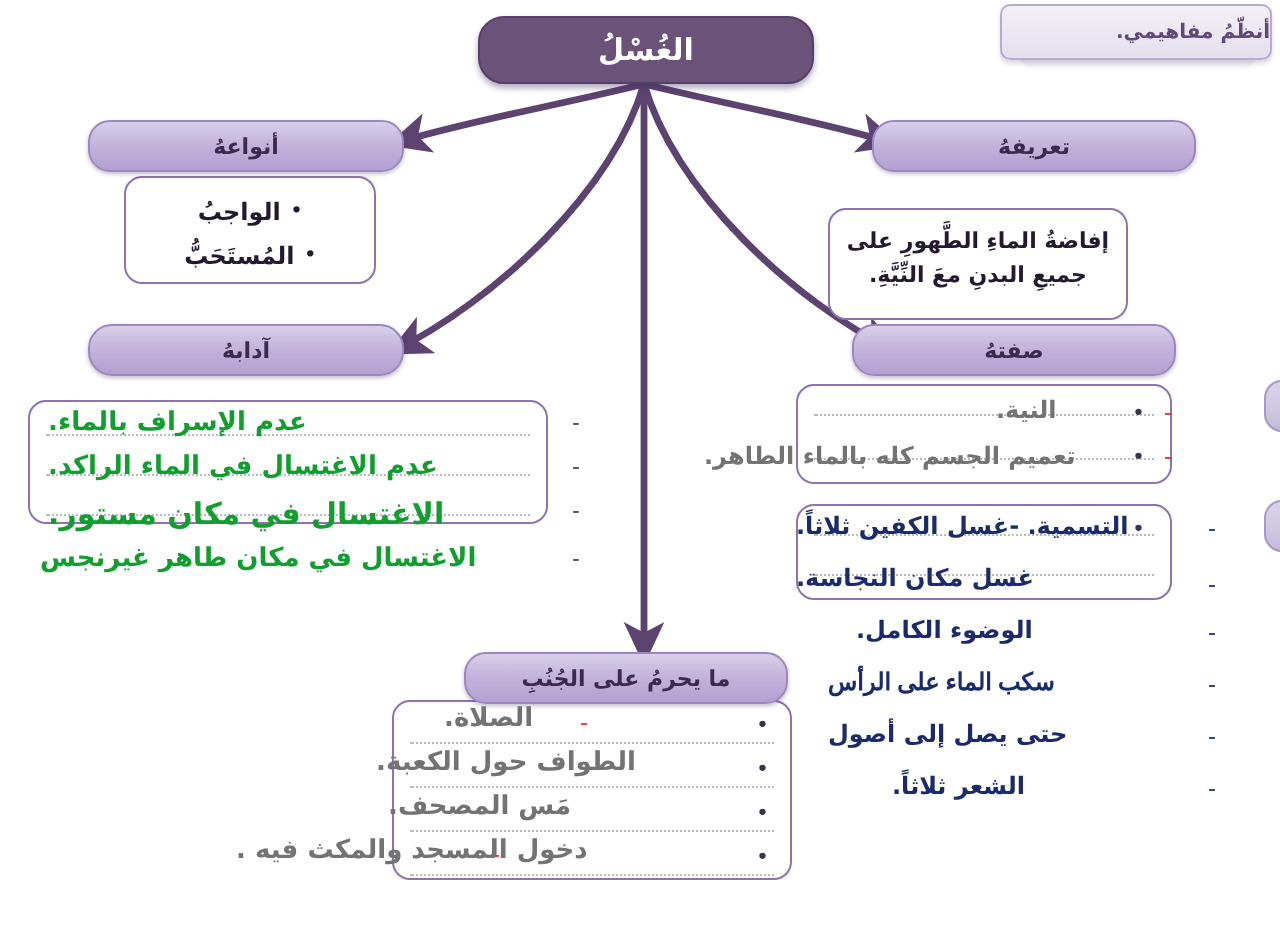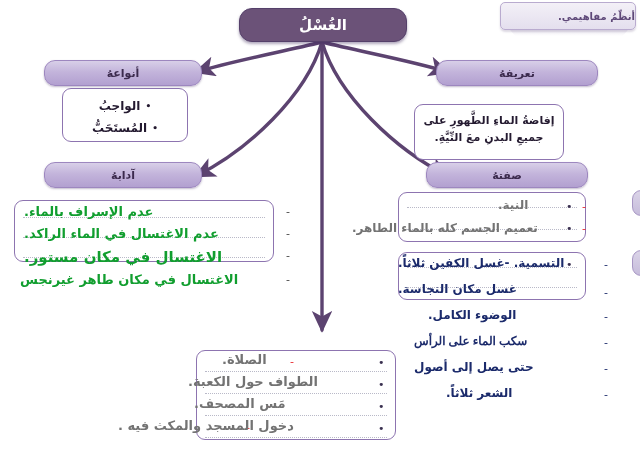--- a/index.html
+++ b/index.html
@@ -172,21 +172,21 @@
     </ul>
   </div>
 
   <div class="pill" style="left:436px;top:60px;width:160px;height:24px;">
     <span>تعريفهُ</span>
   </div>
   <div class="panel" id="def-panel">
     <div id="def-text">إفاضةُ الماءِ الطَّهورِ على جميعِ البدنِ معَ النِّيَّةِ.</div>
   </div>
 
-  <div class="pill" style="left:44px;top:162px;width:156px;height:24px;">
+  <div class="pill" style="left:44px;top:162px;width:156px;height:24px;border-radius:12px;">
     <span>آدابهُ</span>
   </div>
   <div class="panel" id="adab-panel">
     <div class="ruled" style="top:16px;"></div>
     <div class="ruled" style="top:36px;"></div>
     <div class="ruled" style="top:56px;"></div>
   </div>
 
   <div class="hand green" style="left:24px;top:204px;font-size:13px;text-align:right;">عدم الإسراف بالماء.</div>
   <div class="hand green" style="left:24px;top:226px;font-size:13px;">عدم الاغتسال في الماء الراكد.</div>
@@ -230,20 +230,23 @@
   <div class="dash-col" style="left:604px;top:362px;color:#1b2a6b;">-</div>
   <div class="dash-col" style="left:604px;top:388px;color:#1b2a6b;">-</div>
 
   <div class="hand navy" style="left:398px;top:256px;font-size:12px;">التسمية. -غسل الكفين ثلاثاً.</div>
   <div class="hand navy" style="left:398px;top:282px;font-size:12px;">غسل مكان النجاسة.</div>
   <div class="hand navy" style="left:428px;top:308px;font-size:12px;">الوضوء الكامل.</div>
   <div class="hand navy" style="left:414px;top:334px;font-size:12px;font-family:Liberation Serif, serif;">سكب الماء على الرأس</div>
   <div class="hand navy" style="left:414px;top:360px;font-size:12px;">حتى يصل إلى أصول</div>
   <div class="hand navy" style="left:446px;top:386px;font-size:12px;">الشعر  ثلاثاً.</div>
 
+  <div class="pill" style="left:232px;top:326px;width:160px;height:24px;">
+    <span>ما يحرمُ على الجُنُبِ</span>
+  </div>
   <div class="panel" id="haram-panel">
     <div class="ruled" style="top:20px;"></div>
     <div class="ruled" style="top:42px;"></div>
     <div class="ruled" style="top:64px;"></div>
     <div class="ruled" style="top:86px;"></div>
   </div>
   <div class="bullet-col" style="left:378px;top:356px;">•</div>
   <div class="bullet-col" style="left:378px;top:378px;">•</div>
   <div class="bullet-col" style="left:378px;top:400px;">•</div>
   <div class="bullet-col" style="left:378px;top:422px;">•</div>

